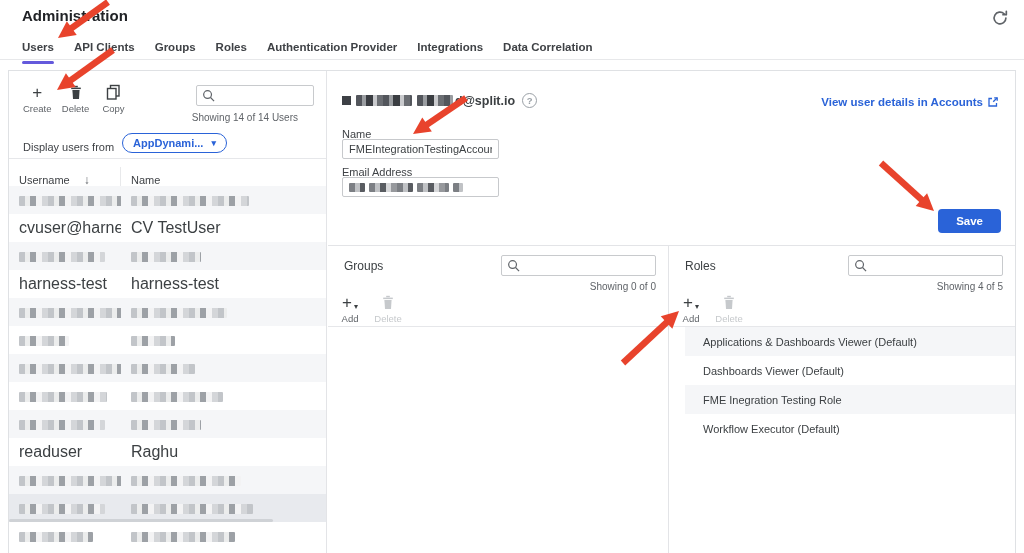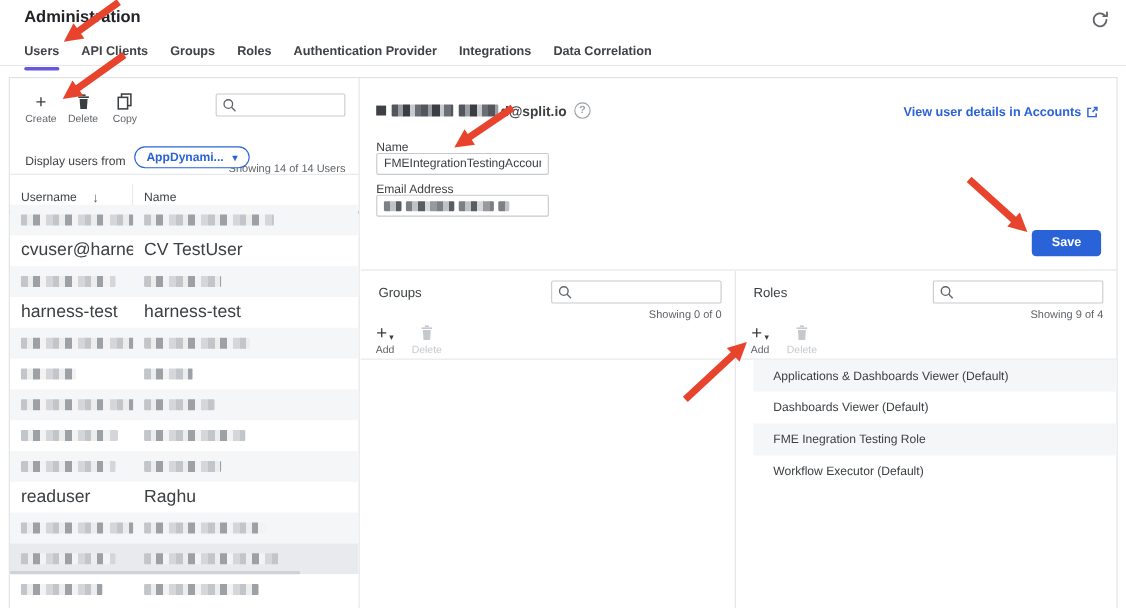--- a/index.html
+++ b/index.html
@@ -25,21 +25,21 @@
   .tool .ticon { height:18px; display:flex; align-items:flex-end; justify-content:center; font-size:17px; line-height:16px; color:inherit; }
   .tool .tlabel { font-size:9.5px; color:#5f6368; }
   .tool.disabled { color:#c6c9cc; cursor:default; }
   .tool.disabled .tlabel { color:#c6c9cc; }
   .plus-glyph { font-size:17px; font-weight:400; }
   .caret { font-size:8px; line-height:8px; margin-left:2px; color:inherit; }
 
   .searchbox { position:absolute; height:21px; border:1px solid #c8cacd; border-radius:2px; display:flex; align-items:center; padding:0 5px; gap:4px; background:#fff; }
   .searchbox input { border:none; outline:none; flex:1; font-size:11px; min-width:0; font-family:inherit; color:#3c4043; background:transparent; }
   .lp-search { right:12px; top:14px; width:118px; }
-  .lp-showing { position:absolute; right:12px; top:41px; font-size:10px; color:#5f6368;margin-top:36px; }
+  .lp-showing { position:absolute; right:28px; top:41px; font-size:10px; color:#5f6368; }
 
   .lp-display { position:absolute; left:14px; top:58px; height:24px; display:flex; align-items:flex-end; gap:8px; font-size:11px; color:#3f4246; }
   .pill-dd { border:1.5px solid var(--accent-blue); color:var(--accent-blue); border-radius:13px; padding:3px 10px; font-size:11px; font-weight:700; background:#fff; display:flex; align-items:center; gap:6px; cursor:pointer; font-family:inherit; }
   .pill-dd .caret { font-size:9px; }
 
   .lp-divider { position:absolute; left:0; right:0; top:87px; border-bottom:1px solid #e6e7ea; }
 
   .lp-header { position:absolute; top:96px; left:0; right:0; height:27px; display:flex; align-items:center; border-bottom:2px solid #737373; font-size:11px; color:#3f4246; }
   .lp-header .hc1 { width:112px; padding-left:10px; height:100%; display:flex; align-items:center; gap:14px; border-right:1px solid #e8e9eb; }
   .lp-header .hc2 { padding-left:10px; }
@@ -318,21 +318,21 @@
           <div class="sec-title">Roles</div>
           <div class="searchbox sec-search">
             <span>
               <svg class="ic" width="13" height="13" viewBox="0 0 14 14">
                 <circle cx="6" cy="6" r="4.2" fill="none" stroke="#5f6368" stroke-width="1.3"></circle>
                 <line x1="9.2" y1="9.2" x2="13" y2="13" stroke="#5f6368" stroke-width="1.3"></line>
               </svg>
             </span>
             <input style="">
           </div>
-          <div class="sec-showing">Showing 9 of 4</div>
+          <div class="sec-showing">Showing 4 of 5</div>
           <div class="sec-toolbar">
             <button class="tool">
               <span class="ticon">
                   <span class="plus-glyph">+</span>
                   <span class="caret">▾</span>
                 </span>
               <span class="tlabel">Add</span>
             </button>
             <button class="tool disabled">
               <span class="ticon">

